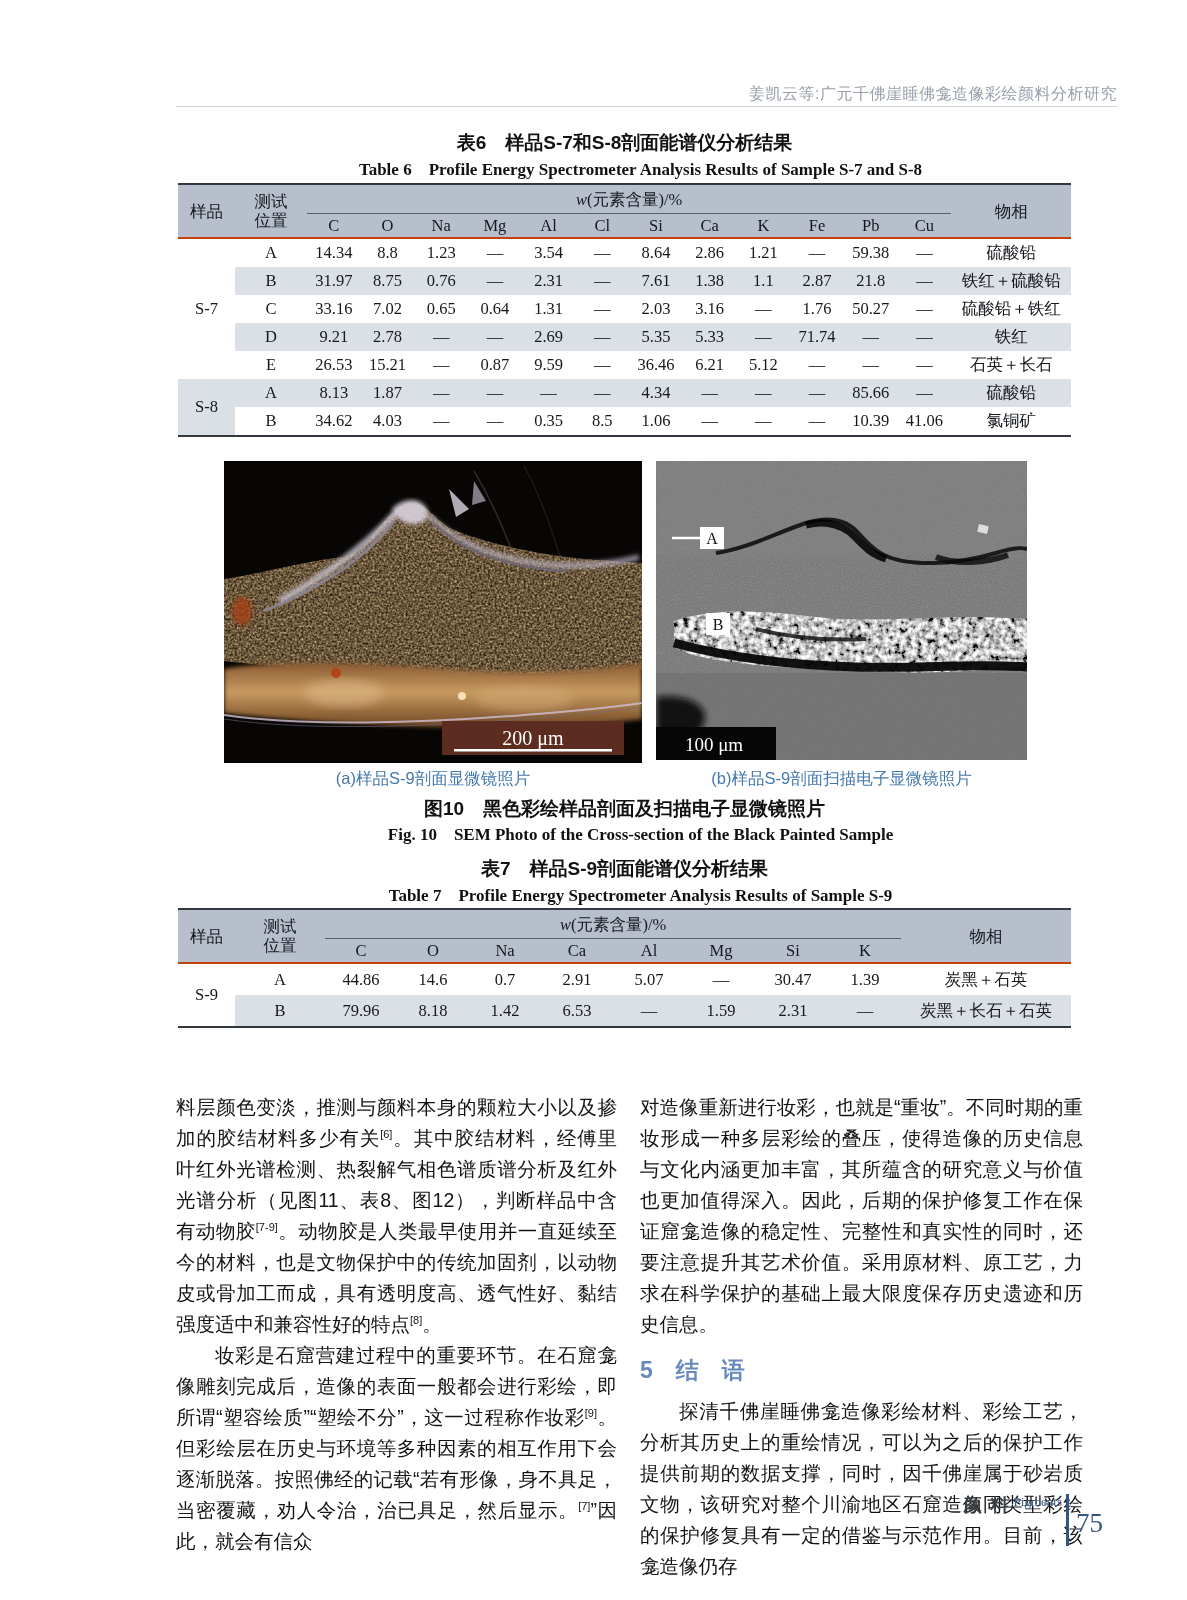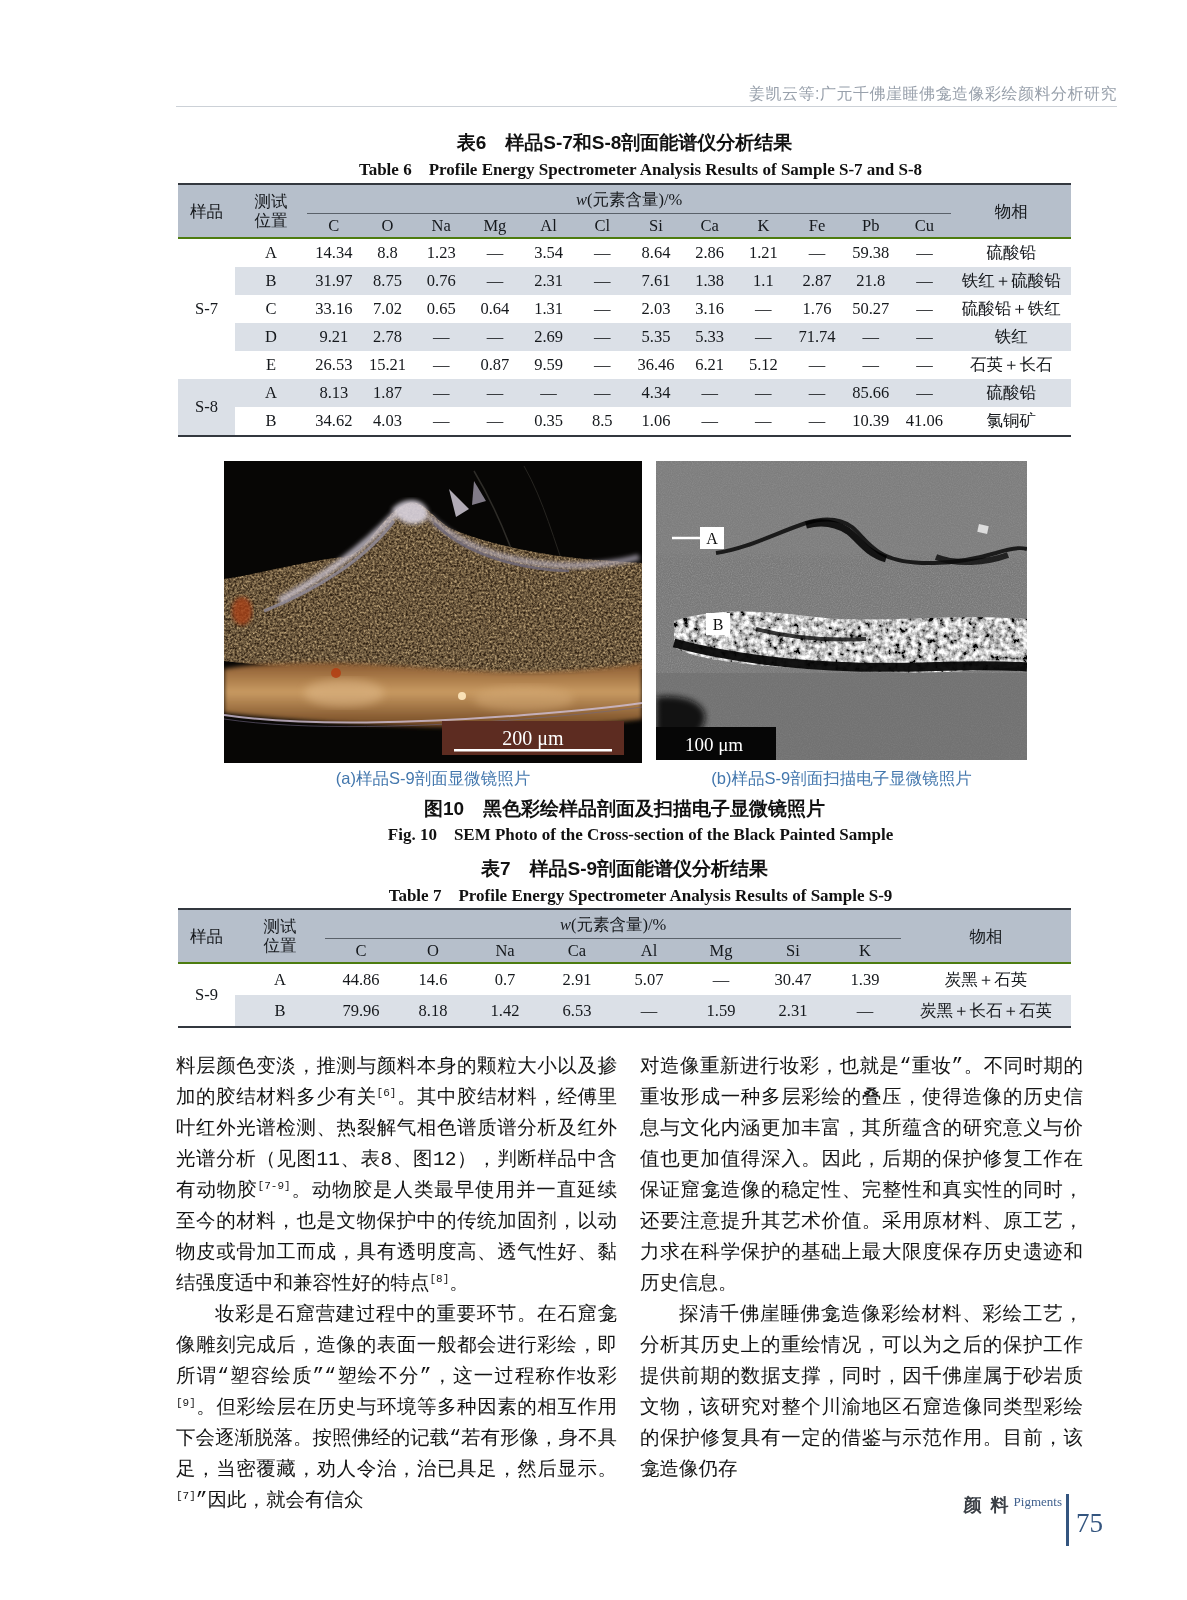--- a/index.html
+++ b/index.html
@@ -14,36 +14,36 @@
   
   .cap-cn{position:absolute;left:133px;width:897px;text-align:center;font-weight:bold;font-size:19px;color:#111;}
   .cap-en{position:absolute;left:149px;width:897px;text-align:center;font-weight:bold;font-size:17px;
           font-family:"Liberation Serif",serif;color:#111;}
 
   
   .tbl-wrap{position:absolute;left:135px;width:893px;}
   table.spectr{width:100%;border-collapse:collapse;table-layout:fixed;
     border-top:2px solid #33383f;border-bottom:2px solid #33383f;
     font-family:"Liberation Serif",serif;}
-  table.spectr thead{border-bottom:2px solid #4d7c0f;}
+  table.spectr thead{border-bottom:2px solid #c2410c;}
   table.spectr thead th{background:#b6bfcb;font-weight:normal;font-size:16.5px;line-height:19px;padding:2px 0;color:#15181c;}
   table.spectr th.span-h{border-bottom:1px solid #5a616a;height:24px;}
   table.spectr th.span-h i{font-family:"Liberation Serif",serif;}
   table.spectr td{text-align:center;font-size:16.5px;color:#15181c;padding:0;}
   table.spectr th{text-align:center;}
   #table6-wrap td{height:28px;}
   #table7-wrap td{height:31px;}
   td.sh,th.sh{background:#dbe0e7;}
 
   
   .fig-img{position:absolute;display:block;}
   .subcap{position:absolute;text-align:center;color:#4377ad;font-size:16.5px;}
 
   
-  .col{position:absolute;top:1052px;font-size:19.5px;line-height:31px;text-align:justify;color:#141414;font-family:Liberation Mono, monospace;}
+  .col{position:absolute;top:1092px;font-size:19.5px;line-height:31px;text-align:justify;color:#141414;}
   #col-left{left:133px;width:441px;}
   #col-right{left:597px;width:443px;}
   .col p{margin:0;}
   .col p.indent{text-indent:2em;}
   .col sup{font-size:11px;line-height:0;}
   .section-heading{color:#6789bd;font-weight:bold;font-size:23px;line-height:30px;margin:15px 0 11px 0;text-align:left;}
 
   
   .footer{position:absolute;top:1494px;right:127px;display:flex;align-items:stretch;}
   .f-txt{display:flex;flex-direction:row;justify-content:center;}
@@ -384,20 +384,21 @@
         </tbody>
       </table>
     </div>
 
   <div class="col" id="col-left">
     <p id="lp1">料层颜色变淡，推测与颜料本身的颗粒大小以及掺加的胶结材料多少有关<sup>[6]</sup>。其中胶结材料，经傅里叶红外光谱检测、热裂解气相色谱质谱分析及红外光谱分析（见图11、表8、图12），判断样品中含有动物胶<sup>[7-9]</sup>。动物胶是人类最早使用并一直延续至今的材料，也是文物保护中的传统加固剂，以动物皮或骨加工而成，具有透明度高、透气性好、黏结强度适中和兼容性好的特点<sup>[8]</sup>。</p>
     <p id="lp2" class="indent">妆彩是石窟营建过程中的重要环节。在石窟龛像雕刻完成后，造像的表面一般都会进行彩绘，即所谓“塑容绘质”“塑绘不分”，这一过程称作妆彩<sup>[9]</sup>。但彩绘层在历史与环境等多种因素的相互作用下会逐渐脱落。按照佛经的记载“若有形像，身不具足，当密覆藏，劝人令治，治已具足，然后显示。<sup>[7]</sup>”因此，就会有信众</p>
   </div>
   <div class="col" id="col-right">
     <p id="rp1">对造像重新进行妆彩，也就是“重妆”。不同时期的重妆形成一种多层彩绘的叠压，使得造像的历史信息与文化内涵更加丰富，其所蕴含的研究意义与价值也更加值得深入。因此，后期的保护修复工作在保证窟龛造像的稳定性、完整性和真实性的同时，还要注意提升其艺术价值。采用原材料、原工艺，力求在科学保护的基础上最大限度保存历史遗迹和历史信息。</p>
+    <div class="section-heading">5　结　语</div>
     <p id="rp2" class="indent">探清千佛崖睡佛龛造像彩绘材料、彩绘工艺，分析其历史上的重绘情况，可以为之后的保护工作提供前期的数据支撑，同时，因千佛崖属于砂岩质文物，该研究对整个川渝地区石窟造像同类型彩绘的保护修复具有一定的借鉴与示范作用。目前，该龛造像仍存</p>
   </div>
 
   <div class="footer">
     <div class="f-txt">
       <div class="f-cn">颜料</div>
       <div class="f-en">Pigments</div>
     </div>
     <div class="f-bar"></div>
     <div class="f-num">75</div>

